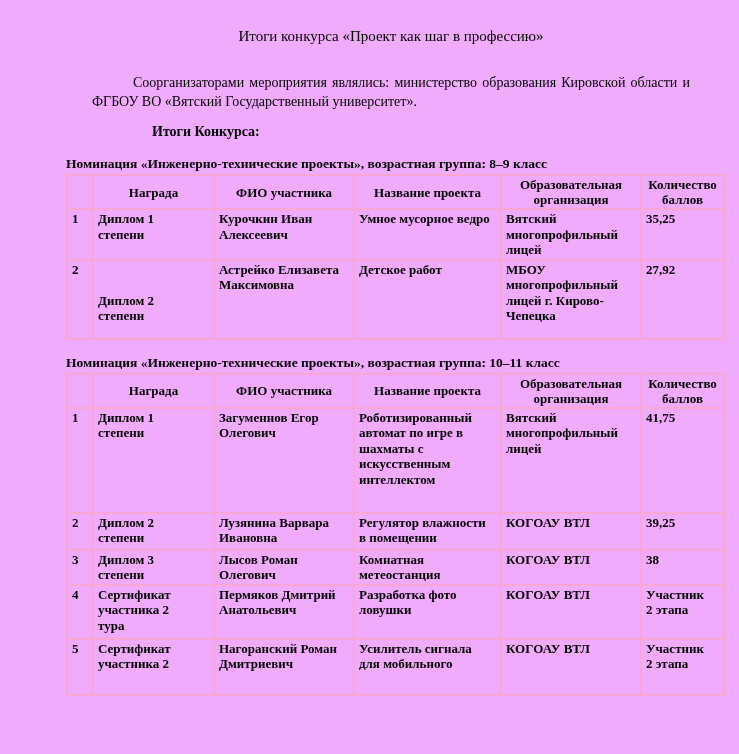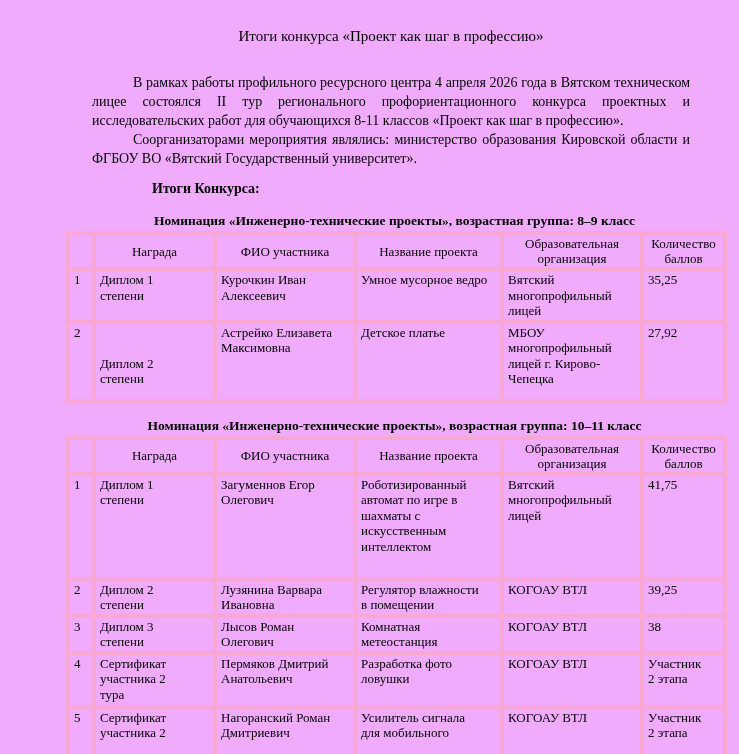--- a/index.html
+++ b/index.html
@@ -37,38 +37,38 @@
     font-size: 14px;
     line-height: 19px;
     font-weight: bold;
   }
   .table-caption {
     margin: 14px 16px 1px 66px;
     width: 657px;
     font-size: 13.5px;
     line-height: 18px;
     font-weight: bold;
-    text-align: center;
+    text-align: left;
     box-sizing: border-box;
   }
   .table-caption.second { }
   table.results-table {
     margin-left: 66px;
     width: 657px;
     border-collapse: collapse;
     table-layout: fixed;
     font-size: 13px;
   }
   table.results-table td, table.results-table th {
-    border: 4px solid #f9a8d4;
+    border: 2px solid #f9a8d4;
     padding: 1px 4px;
     vertical-align: top;
     white-space: pre-line;
     overflow: hidden;
-    font-weight: normal;
+    font-weight: bold;
     text-align: left;
     line-height: 15.5px;
   }
   table.results-table th {
     vertical-align: middle;
     text-align: center;
     line-height: 15px;
     padding: 1px 2px;
   }
   td.c-num, td.c-score { text-align: center; padding: 1px 2px; }
@@ -88,21 +88,20 @@
   .t2 tr.r5  { height: 56px; }
 </style>
 </head>
 <body>
 
 <div class="page">
 
   <h1 class="doc-title">Итоги конкурса «Проект как шаг в профессию»</h1>
 
   <div class="body-text">
-    <p>В рамках работы профильного ресурсного центра 4 апреля 2026 года в Вятском техническом лицее состоялся II тур регионального профориентационного конкурса проектных и исследовательских работ для обучающихся 8-11 классов «Проект как шаг в профессию».</p>
     <p>Соорганизаторами мероприятия являлись: министерство образования Кировской области и ФГБОУ ВО «Вятский Государственный университет».</p>
   </div>
 
   <p class="results-heading">Итоги Конкурса:</p>
 
   <p class="table-caption">Номинация «Инженерно-технические проекты», возрастная группа: 8–9 класс</p>
 
   <table class="results-table t1">
     <colgroup>
       <col class="w0">
@@ -138,21 +137,21 @@
         <td class="c-score">35,25</td>
       </tr>
       <tr class="r2">
         <td class="c-num">2</td>
         <td>
 
 Диплом 2
 степени</td>
         <td>Астрейко Елизавета
 Максимовна</td>
-        <td>Детское платье</td>
+        <td>Детское работ</td>
         <td>МБОУ
 многопрофильный
 лицей г. Кирово-
 Чепецка</td>
         <td class="c-score">27,92</td>
       </tr>
     </tbody>
   </table>
 
   <p class="table-caption second">Номинация «Инженерно-технические проекты», возрастная группа: 10–11 класс</p>

